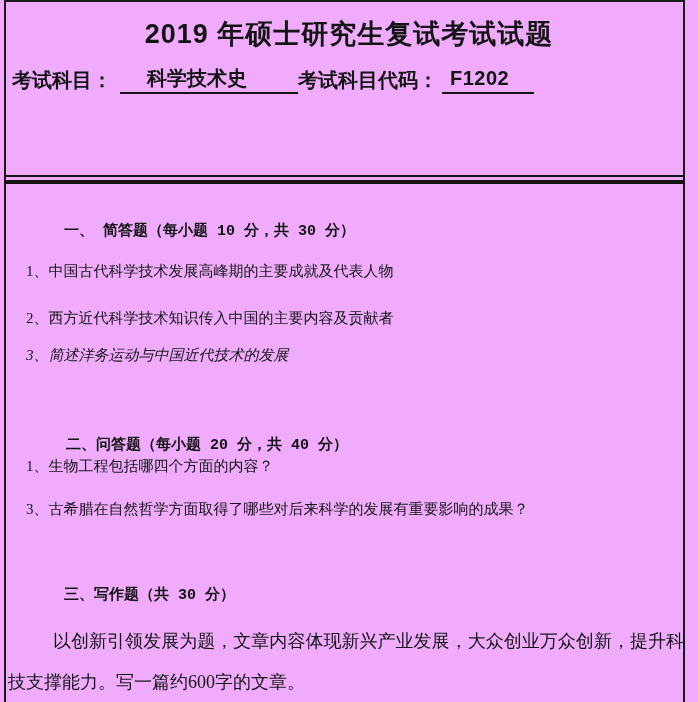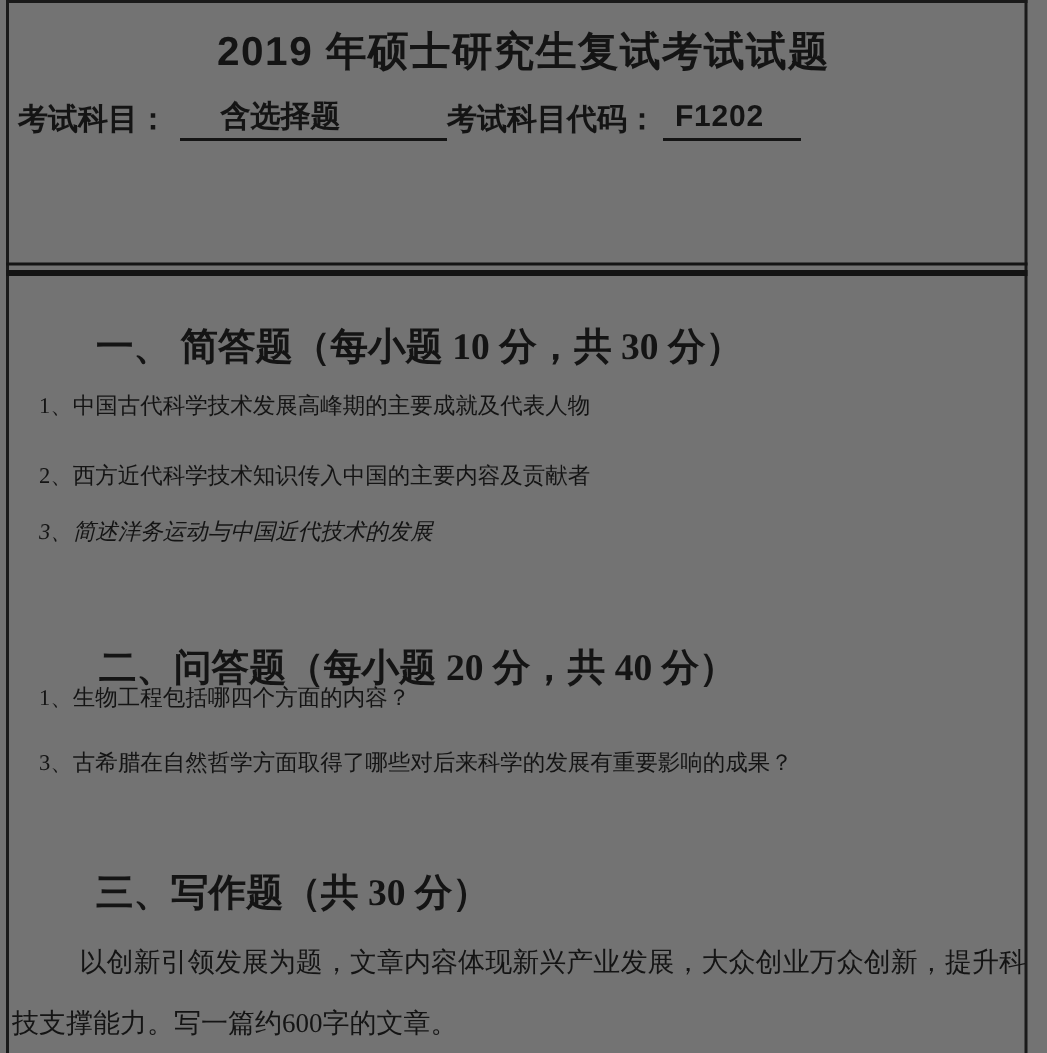--- a/index.html
+++ b/index.html
@@ -4,21 +4,21 @@
 <style>
   html, body {
     margin: 0;
     padding: 0;
     background: #ffffff;
   }
   .paper {
     position: relative;
     width: 698px;
     height: 702px;
-    background: #737373;
+    background: #f0abfc;
     color: #141414;
     overflow: hidden;
     font-family: "Liberation Serif", "DejaVu Serif", serif;
   }
   
   .frame {
     position: absolute;
     left: 4px;
     top: 0;
     width: 681px;
@@ -97,23 +97,23 @@
     width: 681px;
     height: 9px;
     box-sizing: border-box;
     border-top: 2px solid #141414;
     border-bottom: 4px solid #141414;
   }
   .sec-heading {
     position: absolute;
     left: 64px;
     margin: 0;
-    font-family: Liberation Serif, serif;
+    font-family: Liberation Mono, monospace;
     font-weight: bold;
-    font-size: 25px;
+    font-size: 15px;
     line-height: 24px;
     white-space: nowrap;
   }
   .q {
     position: absolute;
     left: 26px;
     margin: 0;
     font-size: 15px;
     line-height: 23px;
     white-space: nowrap;
@@ -140,21 +140,21 @@
 </style>
 </head>
 <body>
 
 <div class="paper">
   <div class="frame"></div>
 
   <h1 class="title">2019 年硕士研究生复试考试试题</h1>
 
   <div class="header-row">
-    <span class="label">考试科目：</span><span class="u subj-value">含选择题</span><span class="label code-label">考试科目代码：</span><span class="u code-value">F1202</span>
+    <span class="label">考试科目：</span><span class="u subj-value">科学技术史</span><span class="label code-label">考试科目代码：</span><span class="u code-value">F1202</span>
   </div>
 
 
   <div class="rule"></div>
 
   <div class="sec-heading s1h">一、 简答题（每小题 10 分，共 30 分）</div>
   <p class="q s1q1">1、中国古代科学技术发展高峰期的主要成就及代表人物</p>
   <p class="q s1q2">2、西方近代科学技术知识传入中国的主要内容及贡献者</p>
   <p class="q s1q3">3、简述洋务运动与中国近代技术的发展</p>
 

